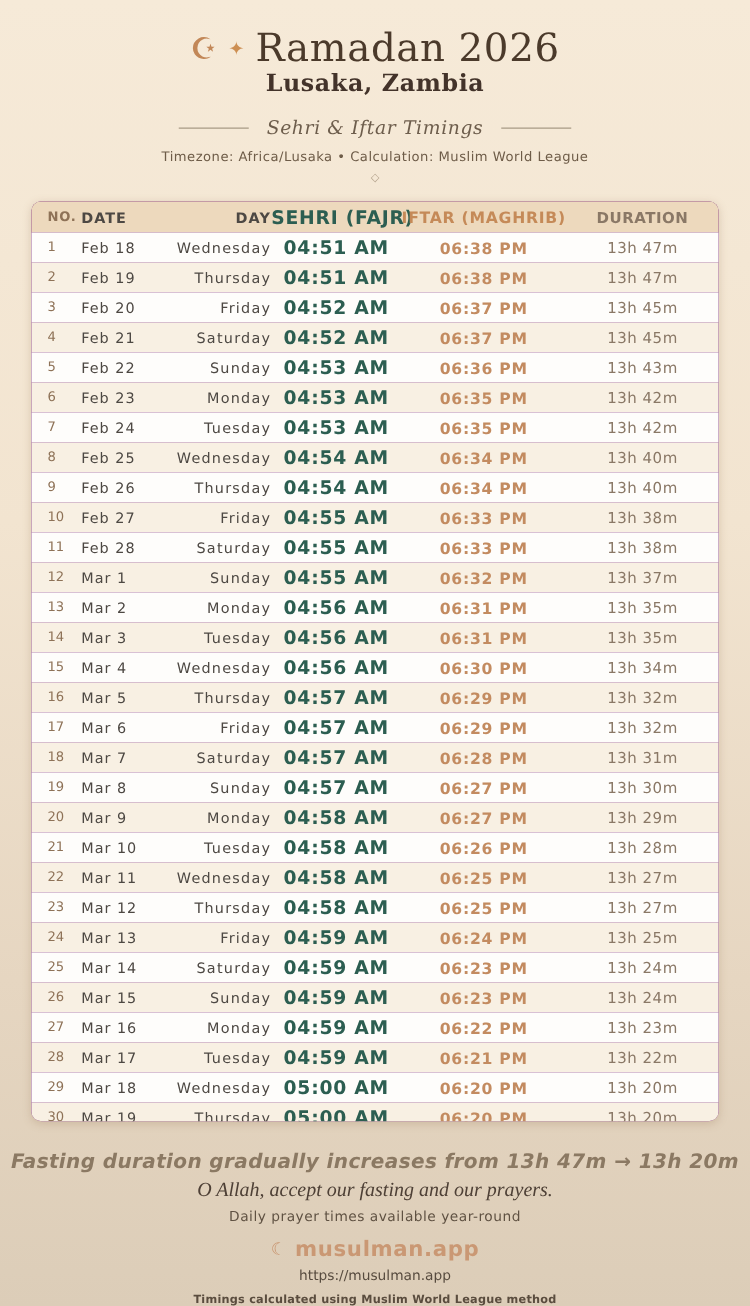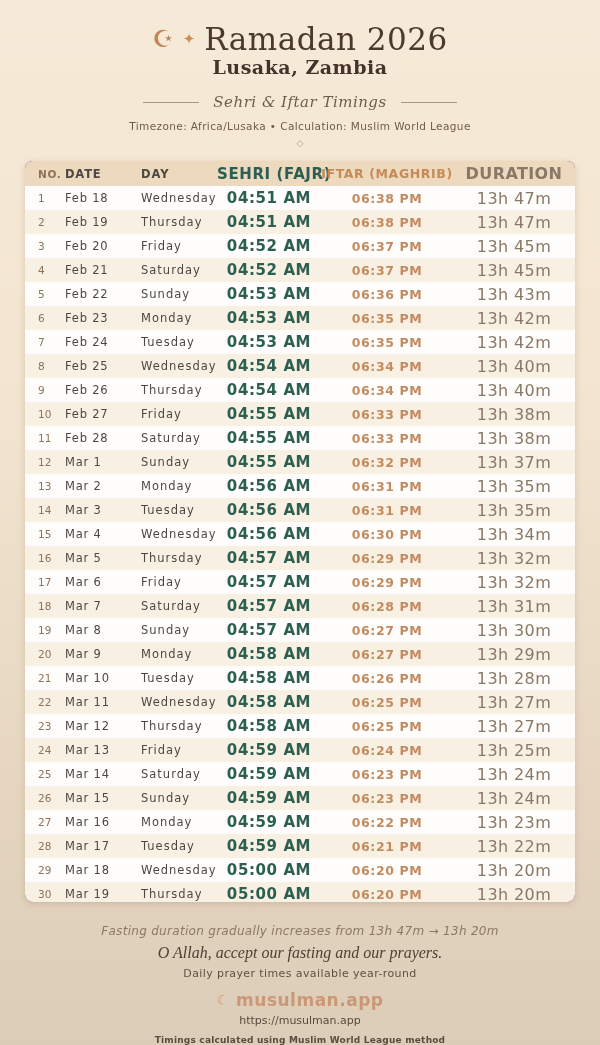--- a/index.html
+++ b/index.html
@@ -44,28 +44,28 @@
   .thead { background:#edd9bd; height:25px; }
   .thead .cell {
     font-size:10px; font-weight:bold; color:#5d4c3b; letter-spacing:0.6px;
   }
   .thead .cell.iftar { color:#c58a58; }
   .trow.odd  { background:#fefdfb; }
   .trow.even { background:#f8f0e3; }
   .cell { white-space:nowrap; }
   .cell.no   { padding-left:13px; font-size:10.5px; color:#8e7257; }
   .cell.date { font-size:11.5px; color:#4d4843; letter-spacing:0.8px; }
-  .cell.day  { font-size:11.5px; color:#4d4843; letter-spacing:1px; }
+  .cell.day  { font-size:11.5px; color:#4d4843; letter-spacing:1px;text-align:right; }
   .cell.sehri, .cell.iftar, .cell.duration { text-align:center; }
   .cell.sehri { font-size:15px; font-weight:bold; color:#2c5e51; letter-spacing:0.6px; }
   .cell.iftar { font-size:12.5px; font-weight:bold; color:#c38b60; letter-spacing:0.6px; }
-  .cell.duration { font-size:16px; color:#8a7866; letter-spacing:0.4px; }
+  .cell.duration { font-size:12px; color:#8a7866; letter-spacing:0.4px; }
 
   
-  .note { margin-top:22px; font-style:italic; font-size:12px; color:#8b7963; letter-spacing:0.3px; }
+  .note { margin-top:22px; font-style:italic; font-size:16px; color:#8b7963; letter-spacing:0.3px;font-weight:bold; }
   .dua {
     margin-top:6px; font-family:Liberation Serif, serif;
     font-style:italic; font-size:16px; color:#4e4036;
   }
   .availability { margin-top:5px; font-size:11px; color:#5f5142; letter-spacing:0.4px; }
   .brand-row { margin-top:10px; display:flex; align-items:center; gap:7px; }
   .brand-crescent { font-size:14px; color:#ca9874; line-height:1; }
   .brand { font-size:17px; font-weight:bold; color:#ca9874; letter-spacing:0.5px; }
   .url { margin-top:4px; font-size:11px; color:#564a3e; }
   .method { margin-top:8px; font-size:9px; font-weight:bold; color:#5a4c3e; letter-spacing:0.2px;text-align:center; }

